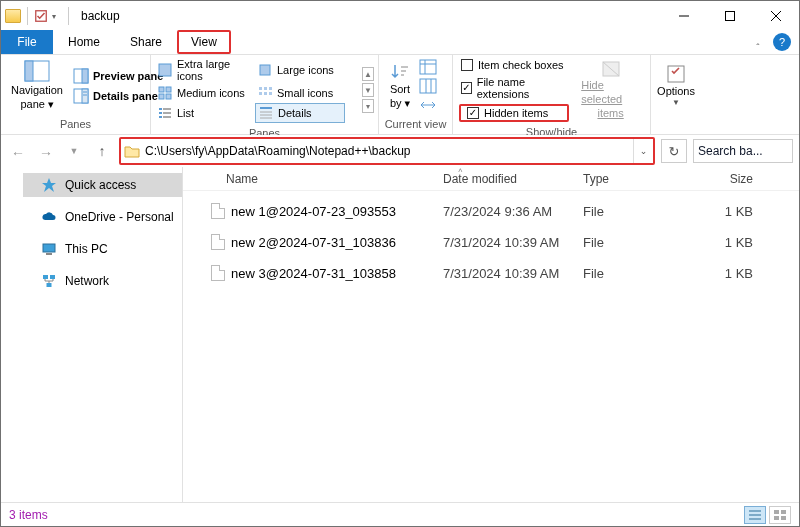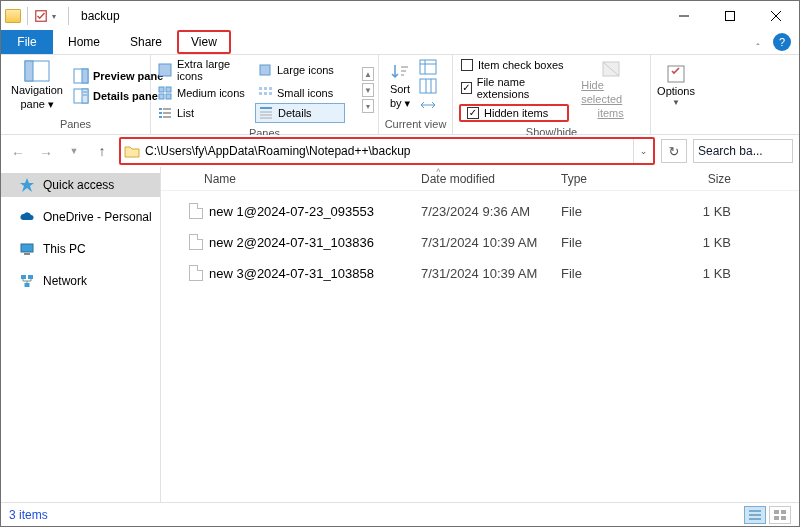--- a/index.html
+++ b/index.html
@@ -53,21 +53,21 @@
   .nav-arrow.enabled { color: #555; }
   .addr-wrap { flex: 1; display: flex; align-items: stretch; border: 2px solid #e03030; border-radius: 2px; height: 28px; }
   .addr-ico { width: 22px; display: flex; align-items: center; justify-content: center; }
   .addr-text { flex: 1; display: flex; align-items: center; font-size: 12px; padding: 0 2px; overflow: hidden; white-space: nowrap; }
   .addr-drop { width: 20px; display: flex; align-items: center; justify-content: center; color: #555; font-size: 9px; border-left: 1px solid #ddd; }
   .refresh { width: 26px; height: 24px; border: 1px solid #ccc; display: flex; align-items: center; justify-content: center; font-size: 13px; color: #555; }
   .search { width: 100px; height: 24px; border: 1px solid #ccc; display: flex; align-items: center; padding: 0 4px; color: #0f172a; font-size: 12px; overflow: hidden; }
 
   
   .content { flex: 1; display: flex; min-height: 0; }
-  .sidebar { width: 160px; border-right: 1px solid #e1e1e1; padding: 6px 0; }
+  .sidebar { width: 160px; border-right: 1px solid #e1e1e1; padding: 6px 0; margin-left: 22px; }
   .side-item { display: flex; align-items: center; padding: 4px 8px 4px 18px; gap: 8px; font-size: 12px; }
   .side-item.qa { background: #d8d8d8; }
   .side-ico { width: 16px; height: 16px; flex-shrink: 0; }
 
   .filepane { flex: 1; display: flex; flex-direction: column; }
   .col-headers { display: flex; height: 24px; align-items: center; border-bottom: 1px solid #f0f0f0; font-size: 12px; color: #444; position: relative; }
   .col { padding: 0 10px; }
   .col.name { width: 250px; display: flex; align-items: center; padding-left: 43px; }
   .col.date { width: 140px; }
   .col.type { width: 110px; }
@@ -77,21 +77,21 @@
   .rows { flex: 1; overflow: auto; }
   .file-row { display: flex; height: 22px; align-items: center; font-size: 13px; margin-top: 9px; }
   .file-row .name { width: 250px; padding-left: 28px; display: flex; align-items: center; gap: 6px; }
   .file-row .date { width: 140px; color: #444; padding: 0 10px; }
   .file-row .type { width: 110px; color: #444; padding: 0 10px; }
   .file-row .size { width: 80px; text-align: right; padding: 0 10px; color: #444; }
   .doc-ico { width: 14px; height: 16px; background: #fff; border: 1px solid #bbb; position: relative; flex-shrink: 0; }
   .doc-ico::before { content: ""; position: absolute; right: -1px; top: -1px; width: 5px; height: 5px; background: #fff; border-left: 1px solid #bbb; border-bottom: 1px solid #bbb; }
 
   
-  .statusbar { height: 24px; border-top: 1px solid #e1e1e1; display: flex; align-items: center; padding: 0 8px; font-size: 12px; color: #1d4ed8; }
+  .statusbar { height: 24px; border-top: 1px solid #e1e1e1; display: flex; align-items: center; padding: 0 8px; font-size: 12px; color: #a21caf; }
   .statusbar .spacer { flex: 1; }
   .view-toggle { width: 22px; height: 18px; border: 1px solid #ccc; margin-left: 3px; display: flex; align-items: center; justify-content: center; font-size: 10px; color: #666; }
   .view-toggle.active { background: #cde6f7; border-color: #7aaed6; }
 
   svg { display: block; }
 </style>
 </head>
 <body>
 
 <div class="window">

